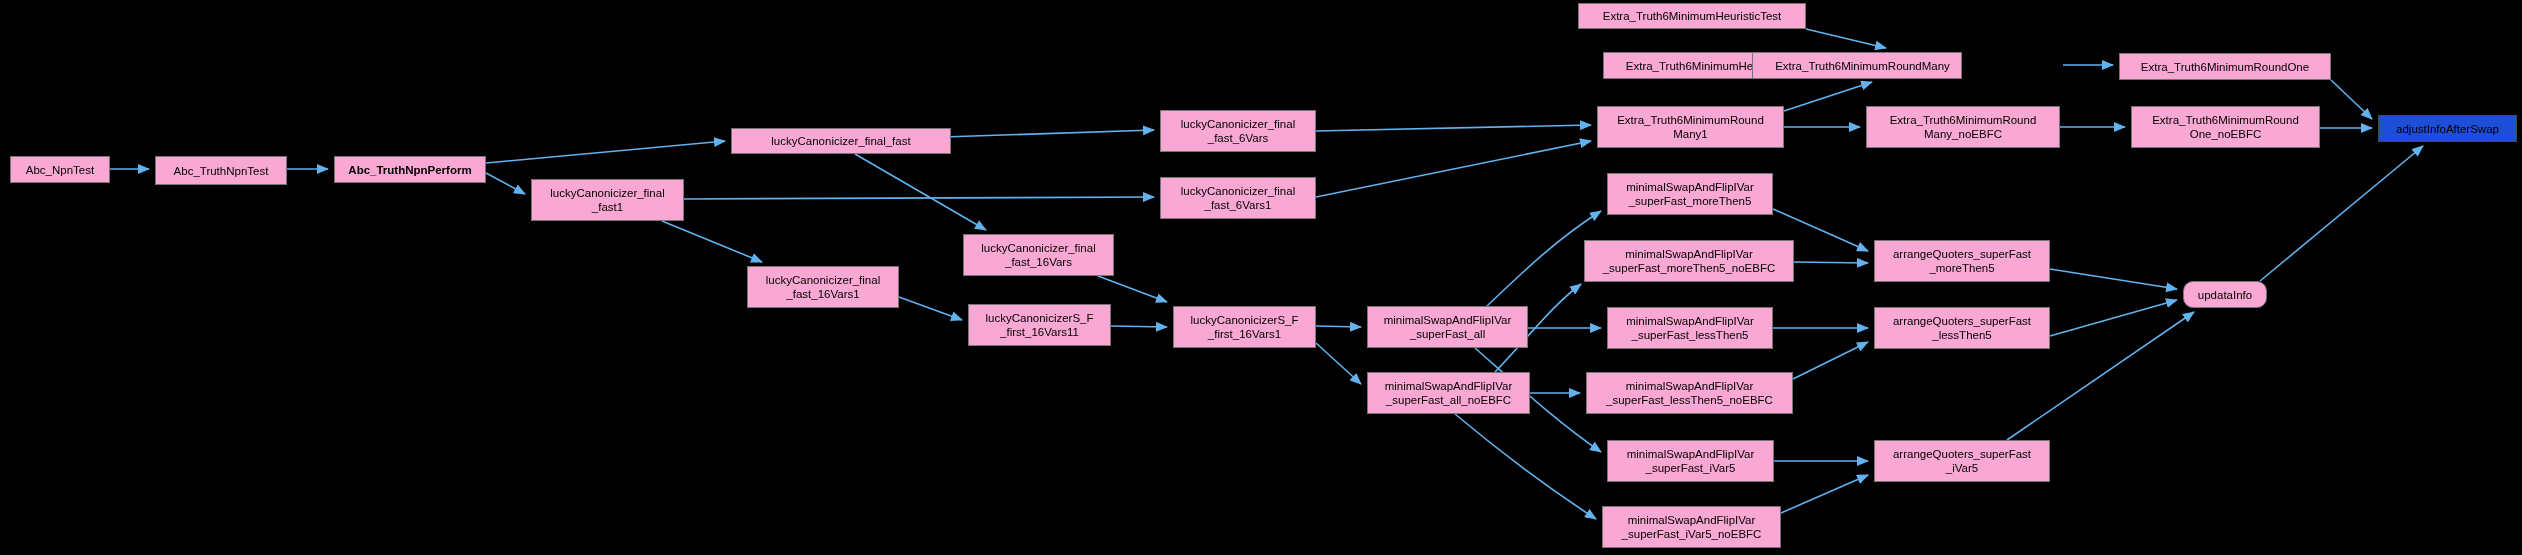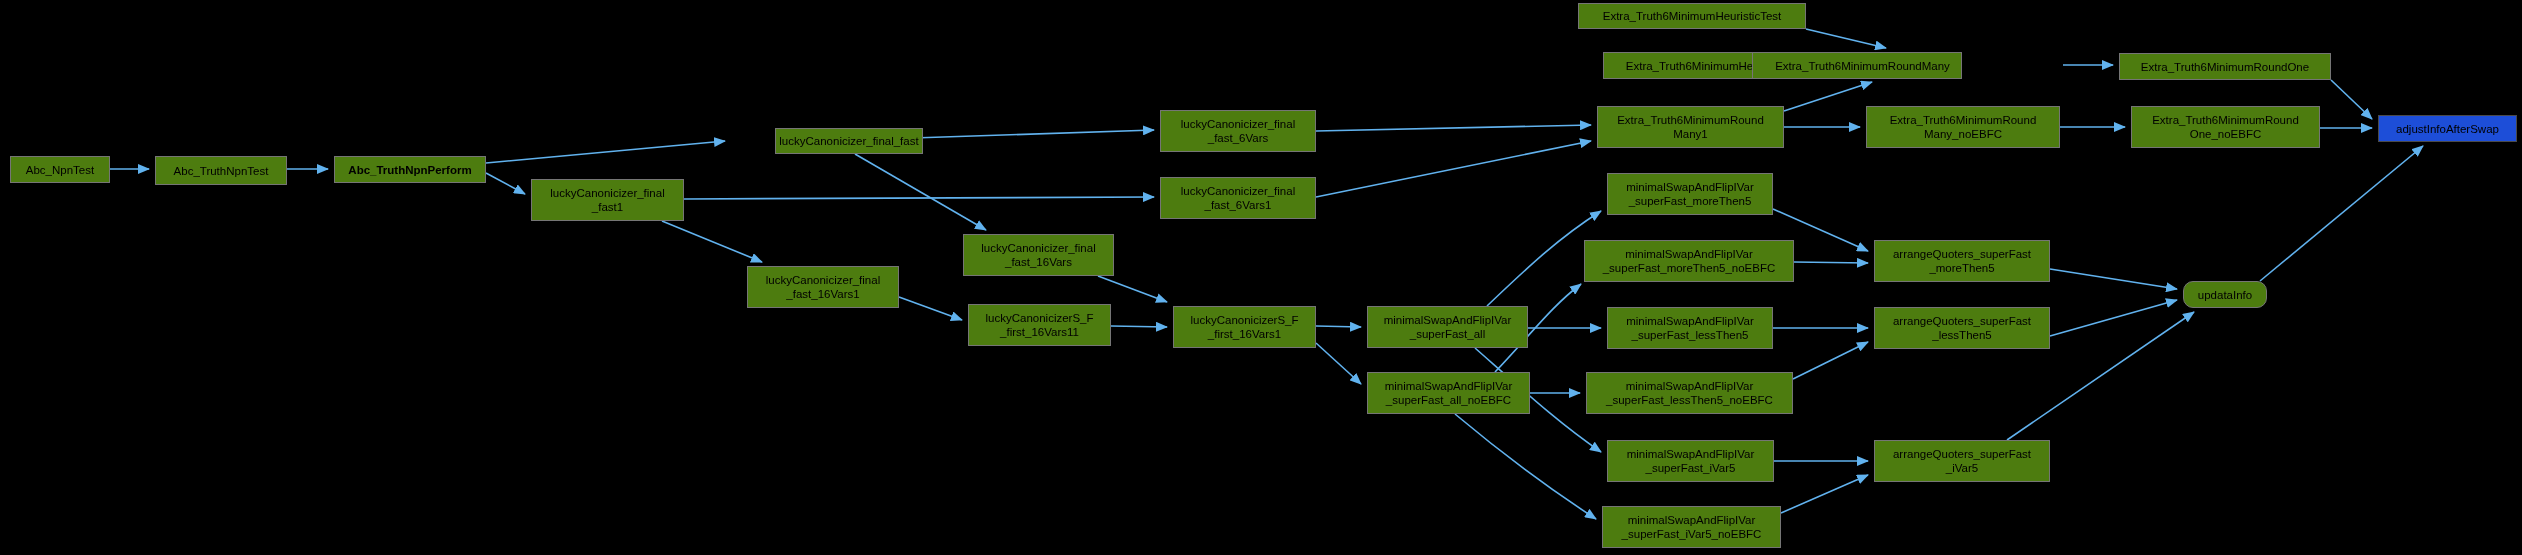--- a/index.html
+++ b/index.html
@@ -1,19 +1,19 @@
 <!DOCTYPE html>
 <html><head>
 <meta charset="utf-8">
 <style>
   html,body{margin:0;padding:0;background:#000;}
   #stage{position:relative;width:2522px;height:555px;background:#000;overflow:hidden;
          font-family:"Liberation Sans", sans-serif;}
   #edge-layer{position:absolute;left:0;top:0;width:2522px;height:555px;}
-  .node{position:absolute;box-sizing:border-box;background:#4d7c0f;border:1.5px solid #757575;
+  .node{position:absolute;box-sizing:border-box;background:#f9a8d4;border:1.5px solid #757575;
         display:flex;flex-direction:column;align-items:center;justify-content:center;
         font-size:11.5px;line-height:14px;color:#000;white-space:nowrap;overflow:hidden;
         text-align:center;}
   .node.highlight{background:#1d4ed8;border-color:#4a4a4a;}
   .node .lbl{pointer-events:none;}
 </style>
 </head>
 <body>
 
 <div id="stage">
@@ -68,21 +68,21 @@
   <div id="nodes">
       <div class="node" style="left: 10px; top: 156px; width: 100px; height: 27px; text-align: center;">
         <div class="lbl">Abc_NpnTest</div>
       </div>
       <div class="node" style="left: 155px; top: 156px; width: 132px; height: 29px;">
         <div class="lbl">Abc_TruthNpnTest</div>
       </div>
       <div class="node" style="left: 334px; top: 156px; width: 152px; height: 27px; font-weight: bold;">
         <div class="lbl">Abc_TruthNpnPerform</div>
       </div>
-      <div class="node" style="left: 731px; top: 128px; width: 148px; height: 26px; margin-left: 44px;">
+      <div class="node" style="left: 731px; top: 128px; width: 220px; height: 26px;">
         <div class="lbl">luckyCanonicizer_final_fast</div>
       </div>
       <div class="node" style="left: 531px; top: 179px; width: 153px; height: 42px;">
         <div class="lbl">luckyCanonicizer_final</div>
         <div class="lbl">_fast1</div>
       </div>
       <div class="node" style="left: 1160px; top: 110px; width: 156px; height: 42px;">
         <div class="lbl">luckyCanonicizer_final</div>
         <div class="lbl">_fast_6Vars</div>
       </div>

